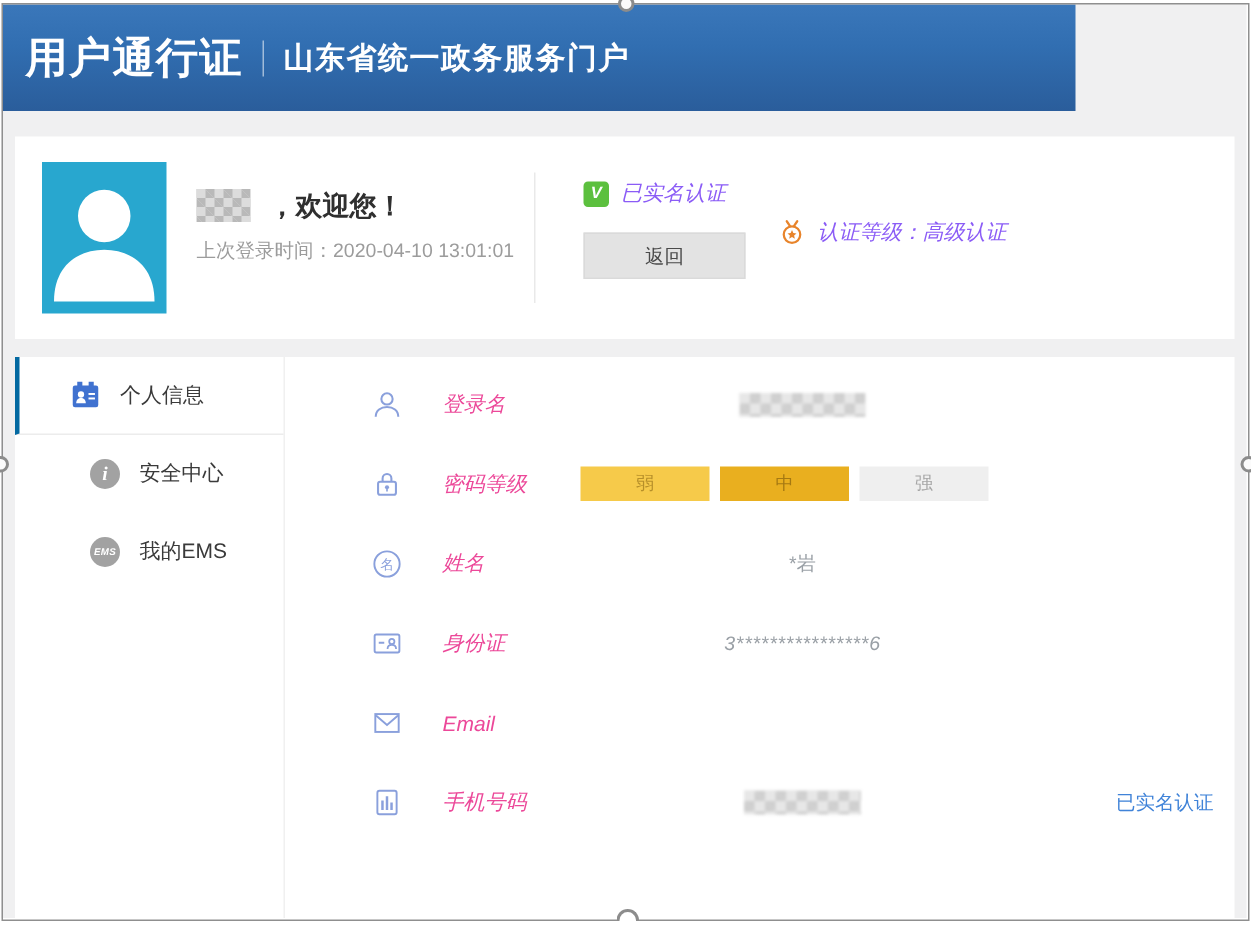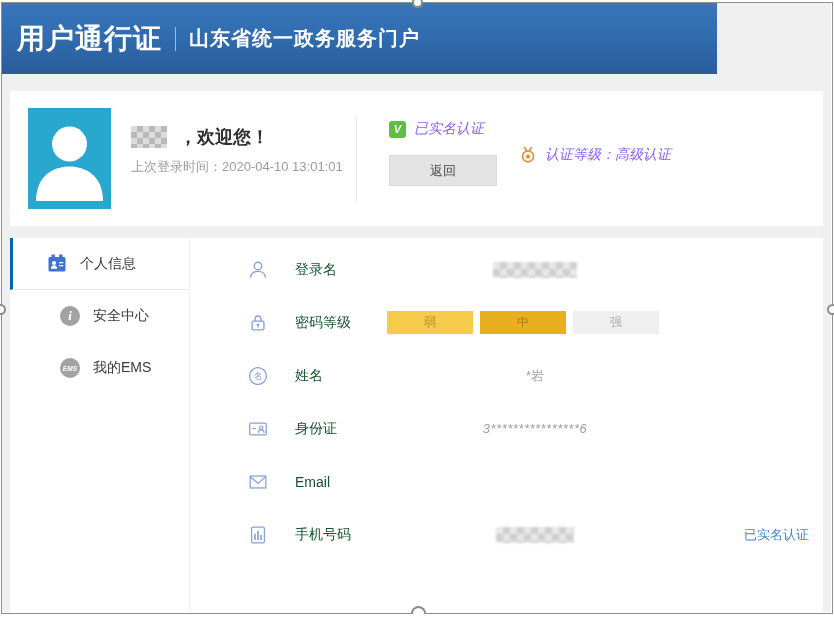--- a/index.html
+++ b/index.html
@@ -70,21 +70,21 @@
     border-bottom:1px solid #ececec;}
   .gray-circle{width:20px;height:20px;border-radius:50%;background:#a2a2a2;color:#fff;
     display:flex;align-items:center;justify-content:center;font-weight:bold;}
   .i-glyph{font-family:"Liberation Serif",serif;font-size:13px;font-style:italic;}
   .ems-glyph{font-size:6.5px;font-style:italic;letter-spacing:.2px;}
 
   
   .content{position:absolute;left:180px;top:5px;right:0;}
   .row{height:53px;display:flex;align-items:center;padding-left:57px;box-sizing:border-box;}
   .row-icon{width:22px;height:22px;margin-right:26px;flex:0 0 auto;}
-  .row-label{width:92px;font-size:14px;color:#14532d;flex:0 0 auto;}
+  .row-label{width:92px;font-size:14px;color:#ec4899;flex:0 0 auto;font-style:italic;}
   .row-value{flex:1;text-align:center;font-size:13px;color:#9aa0a6;}
   .row-action{width:126px;text-align:right;padding-right:14px;flex:0 0 auto;}
   .link{font-size:13px;color:#4083d8;text-decoration:none;cursor:pointer;}
   .redact-login{width:84px;height:16px;vertical-align:middle;}
   .redact-phone{width:78px;height:16px;vertical-align:middle;}
   .idtext{letter-spacing:.5px;font-style:italic;}
 
   
   .bars{flex:1;display:flex;gap:7px;align-items:center;}
   .bar{width:86px;height:23px;line-height:23px;text-align:center;font-size:12px;}

